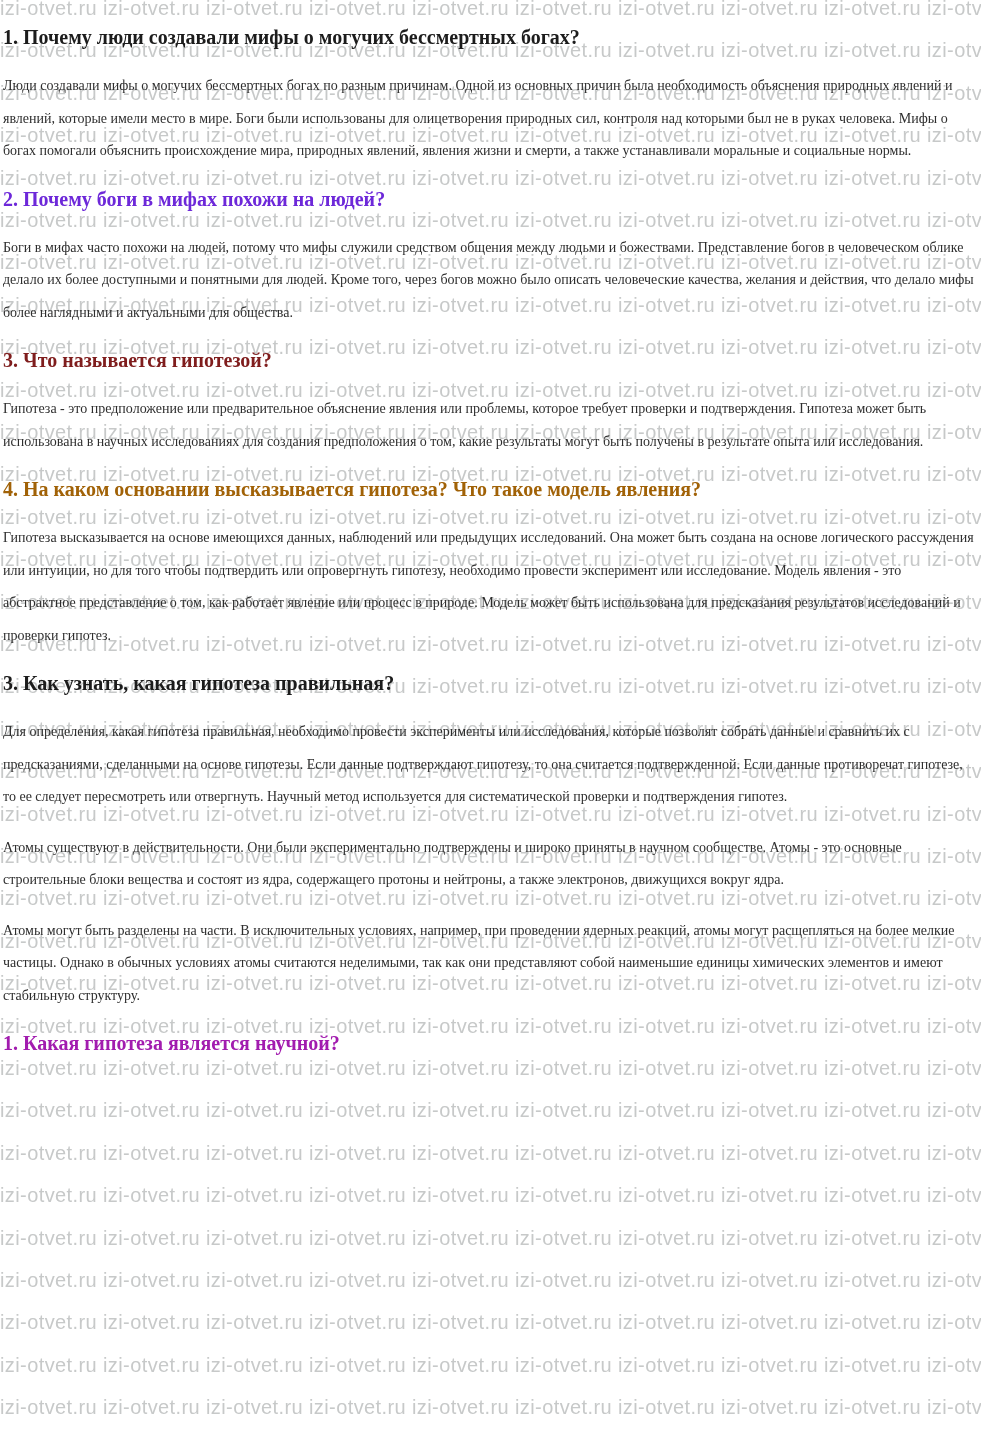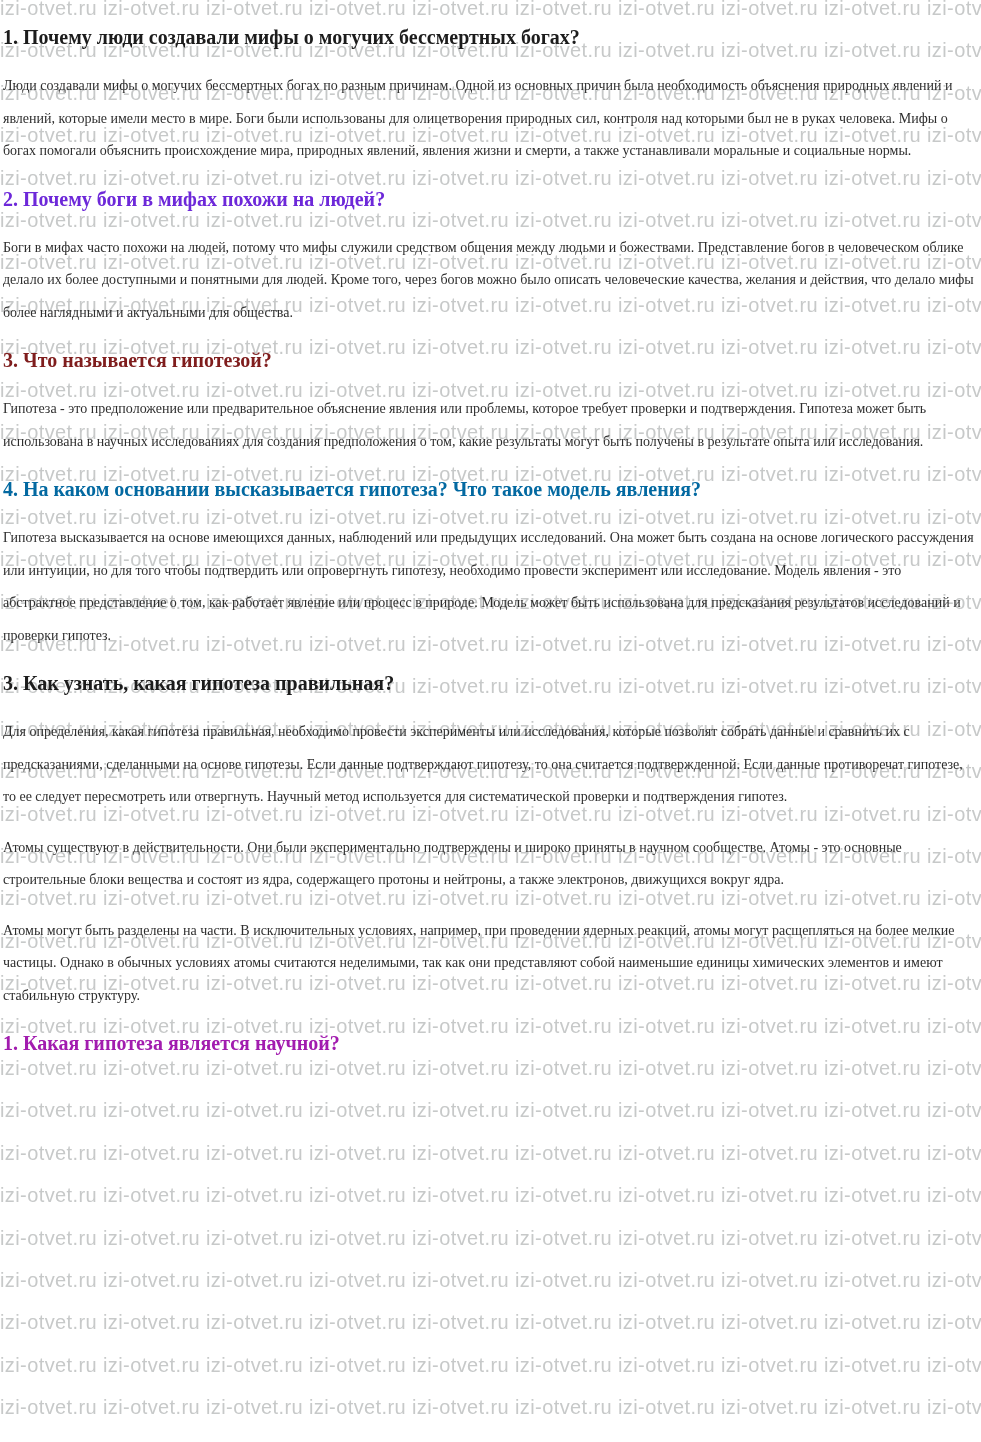--- a/index.html
+++ b/index.html
@@ -103,21 +103,21 @@
       </div>
       <div class="qa-block">
         <h2 class="question" style="color: #6d28d9;">2. Почему боги в мифах похожи на людей?</h2>
         <p class="answer">Боги в мифах часто похожи на людей, потому что мифы служили средством общения между людьми и божествами. Представление богов в человеческом облике делало их более доступными и понятными для людей. Кроме того, через богов можно было описать человеческие качества, желания и действия, что делало мифы более наглядными и актуальными для общества.</p>
       </div>
       <div class="qa-block">
         <h2 class="question" style="color: #7f1d1d;">3. Что называется гипотезой?</h2>
         <p class="answer">Гипотеза - это предположение или предварительное объяснение явления или проблемы, которое требует проверки и подтверждения. Гипотеза может быть использована в научных исследованиях для создания предположения о том, какие результаты могут быть получены в результате опыта или исследования.</p>
       </div>
       <div class="qa-block">
-        <h2 class="question" style="color: #0369a1;">4. На каком основании высказывается гипотеза? Что такое модель явления?</h2>
+        <h2 class="question" style="color: #a16207;">4. На каком основании высказывается гипотеза? Что такое модель явления?</h2>
         <p class="answer">Гипотеза высказывается на основе имеющихся данных, наблюдений или предыдущих исследований. Она может быть создана на основе логического рассуждения или интуиции, но для того чтобы подтвердить или опровергнуть гипотезу, необходимо провести эксперимент или исследование. Модель явления - это абстрактное представление о том, как работает явление или процесс в природе. Модель может быть использована для предсказания результатов исследований и проверки гипотез.</p>
       </div>
       <div class="qa-block">
         <h2 class="question" style="color: rgb(28, 28, 28);">3. Как узнать, какая гипотеза правильная?</h2>
         <p class="answer">Для определения, какая гипотеза правильная, необходимо провести эксперименты или исследования, которые позволят собрать данные и сравнить их с предсказаниями, сделанными на основе гипотезы. Если данные подтверждают гипотезу, то она считается подтвержденной. Если данные противоречат гипотезе, то ее следует пересмотреть или отвергнуть. Научный метод используется для систематической проверки и подтверждения гипотез.</p>
       </div>
       <div class="qa-block">
         <p class="answer">Атомы существуют в действительности. Они были экспериментально подтверждены и широко приняты в научном сообществе. Атомы - это основные строительные блоки вещества и состоят из ядра, содержащего протоны и нейтроны, а также электронов, движущихся вокруг ядра.</p>
       </div>
       <div class="qa-block">

